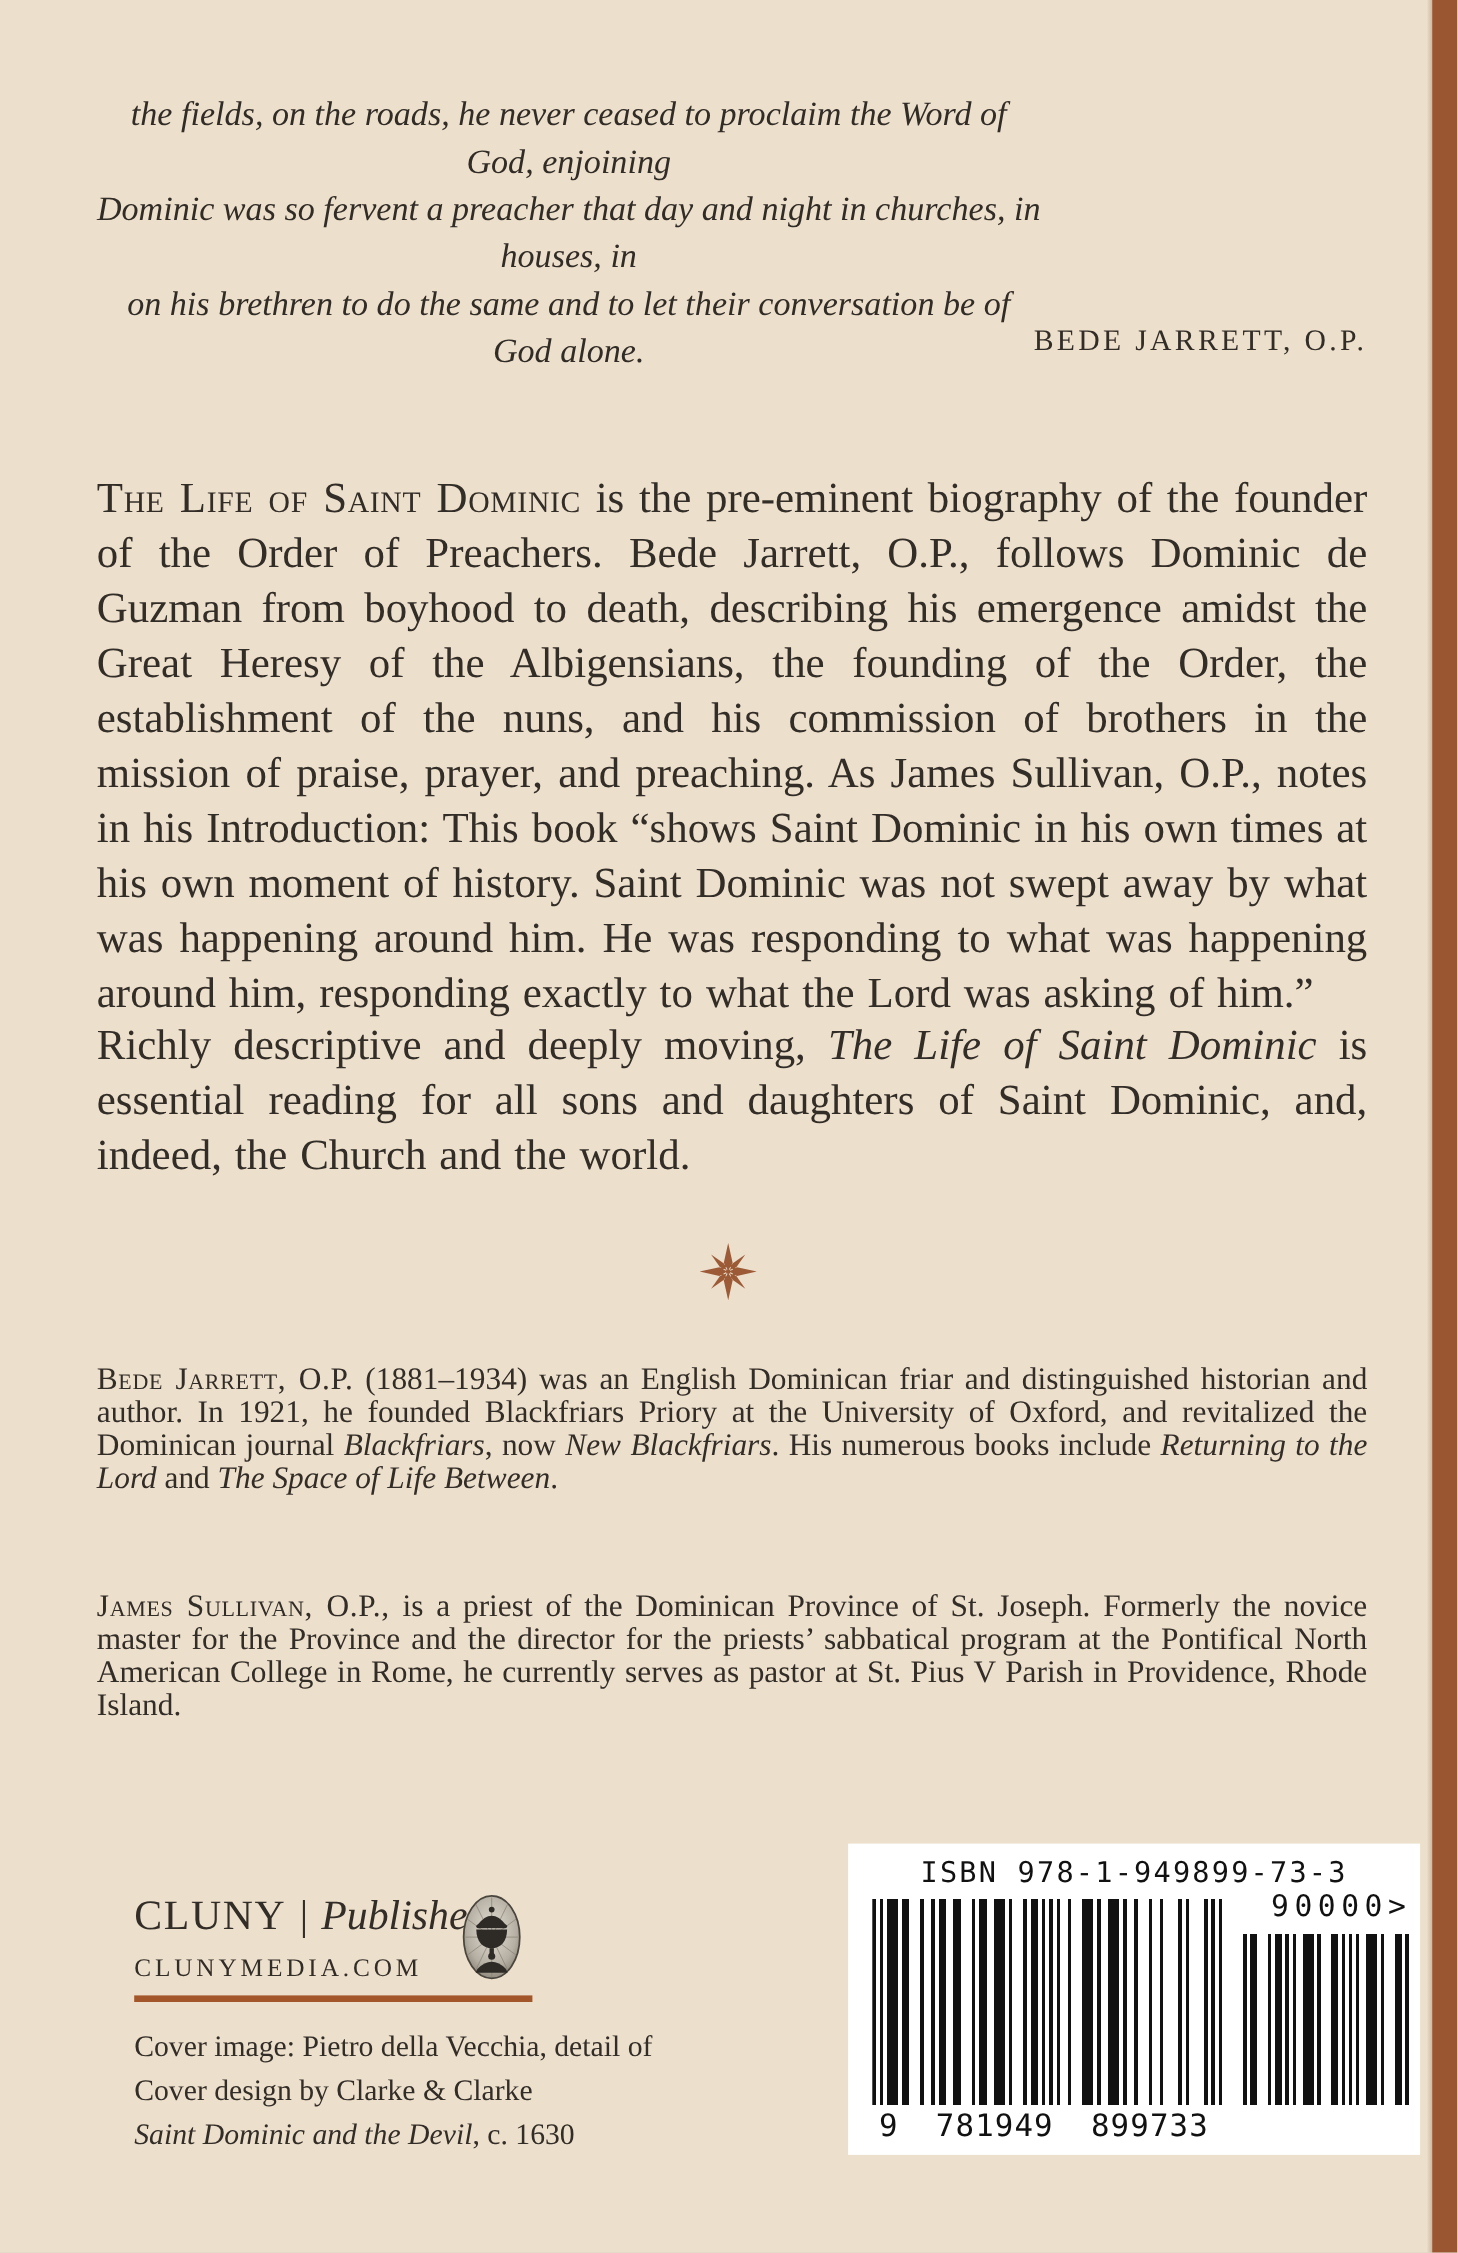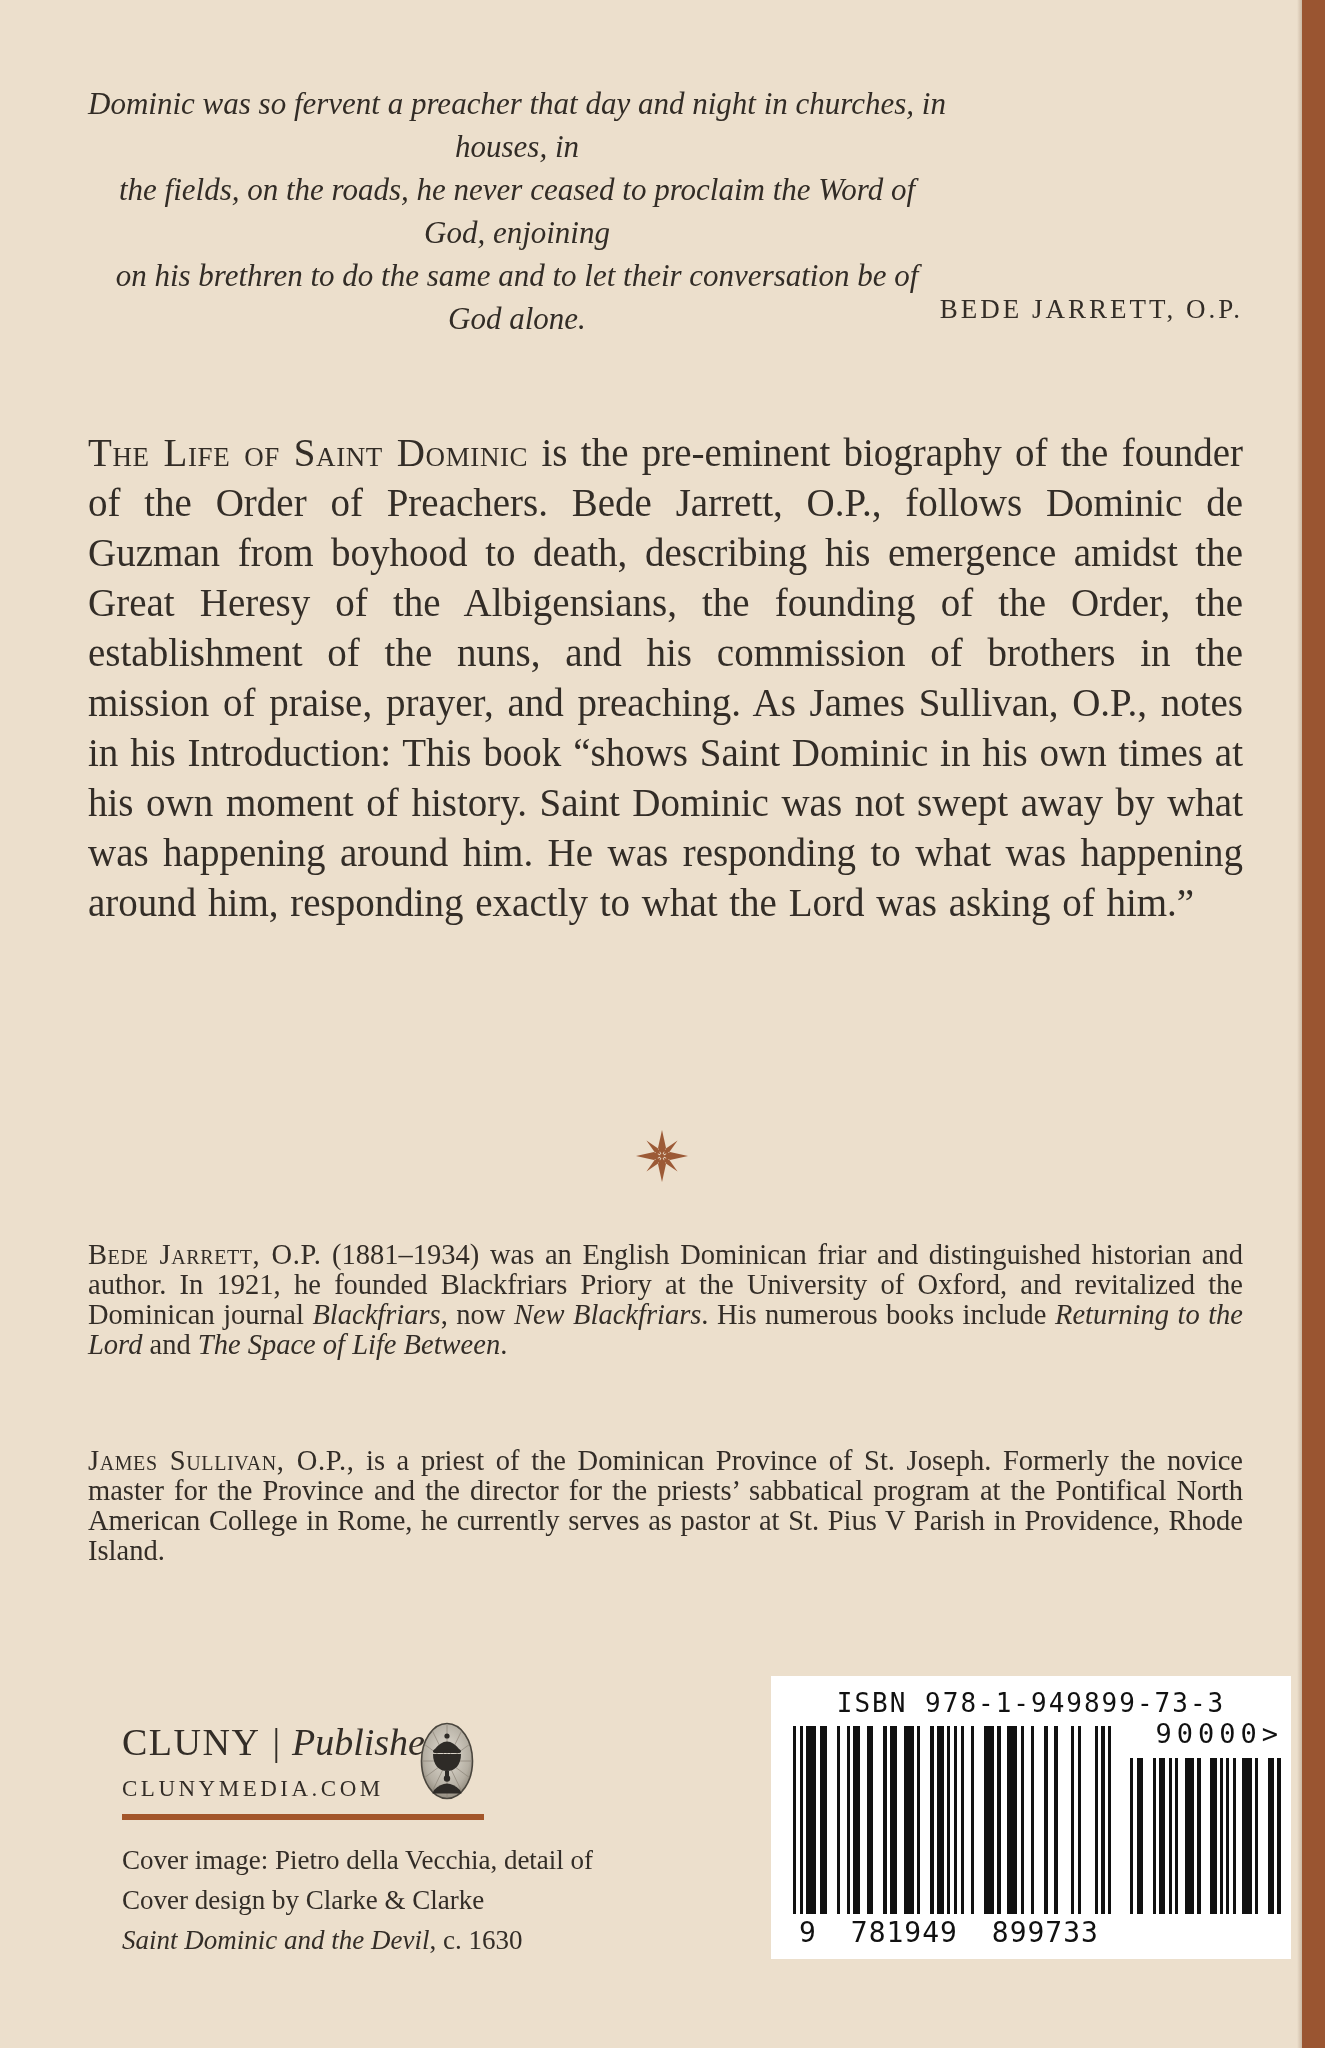--- a/index.html
+++ b/index.html
@@ -61,27 +61,28 @@
 </style>
 </head>
 <body>
 
 <div id="cover">
 
   <div class="stripe-shadow"></div>
   <div class="stripe"></div>
 
   <div class="quote">
+    <div>the fields, on the roads, he never ceased to proclaim the Word of God, enjoining</div>
     <div>Dominic was so fervent a preacher that day and night in churches, in houses, in</div>
-    <div>the fields, on the roads, he never ceased to proclaim the Word of God, enjoining</div>
     <div>on his brethren to do the same and to let their conversation be of God alone.</div>
   </div>
   <div class="attribution">BEDE JARRETT, O.P.</div>
 
   <div class="body-para para1"><span class="run-smallcaps">The Life of Saint Dominic</span><span class="run-normal"> is the pre-eminent biography of the founder of the Order of Preachers. Bede Jarrett, O.P., follows Dominic de Guzman from boyhood to death, describing his emergence amidst the Great Heresy of the Albigensians, the founding of the Order, the establishment of the nuns, and his commission of brothers in the mission of praise, prayer, and preaching. As James Sullivan, O.P., notes in his Introduction: This book “shows Saint Dominic in his own times at his own moment of history. Saint Dominic was not swept away by what was happening around him. He was responding to what was happening around him, responding exactly to what the Lord was asking of him.”</span></div>
+  <div class="body-para para2"><span class="run-normal">Richly descriptive and deeply moving, </span><span class="run-italic">The Life of Saint Dominic</span><span class="run-normal"> is essential reading for all sons and daughters of Saint Dominic, and, indeed, the Church and the world.</span></div>
 
   <div class="ornament">
     <svg width="52" height="52" viewBox="0 0 52 52" xmlns="http://www.w3.org/2000/svg">
       <g fill="#9c5a36">
         <polygon points="26,0 30,18 26,25 22,18"></polygon>
         <polygon points="26,52 30,34 26,27 22,34"></polygon>
         <polygon points="0,26 18,22 25,26 18,30"></polygon>
         <polygon points="52,26 34,22 27,26 34,30"></polygon>
         <g transform="rotate(45 26 26)">
           <polygon points="26,4 28.5,18 26,24 23.5,18"></polygon>

